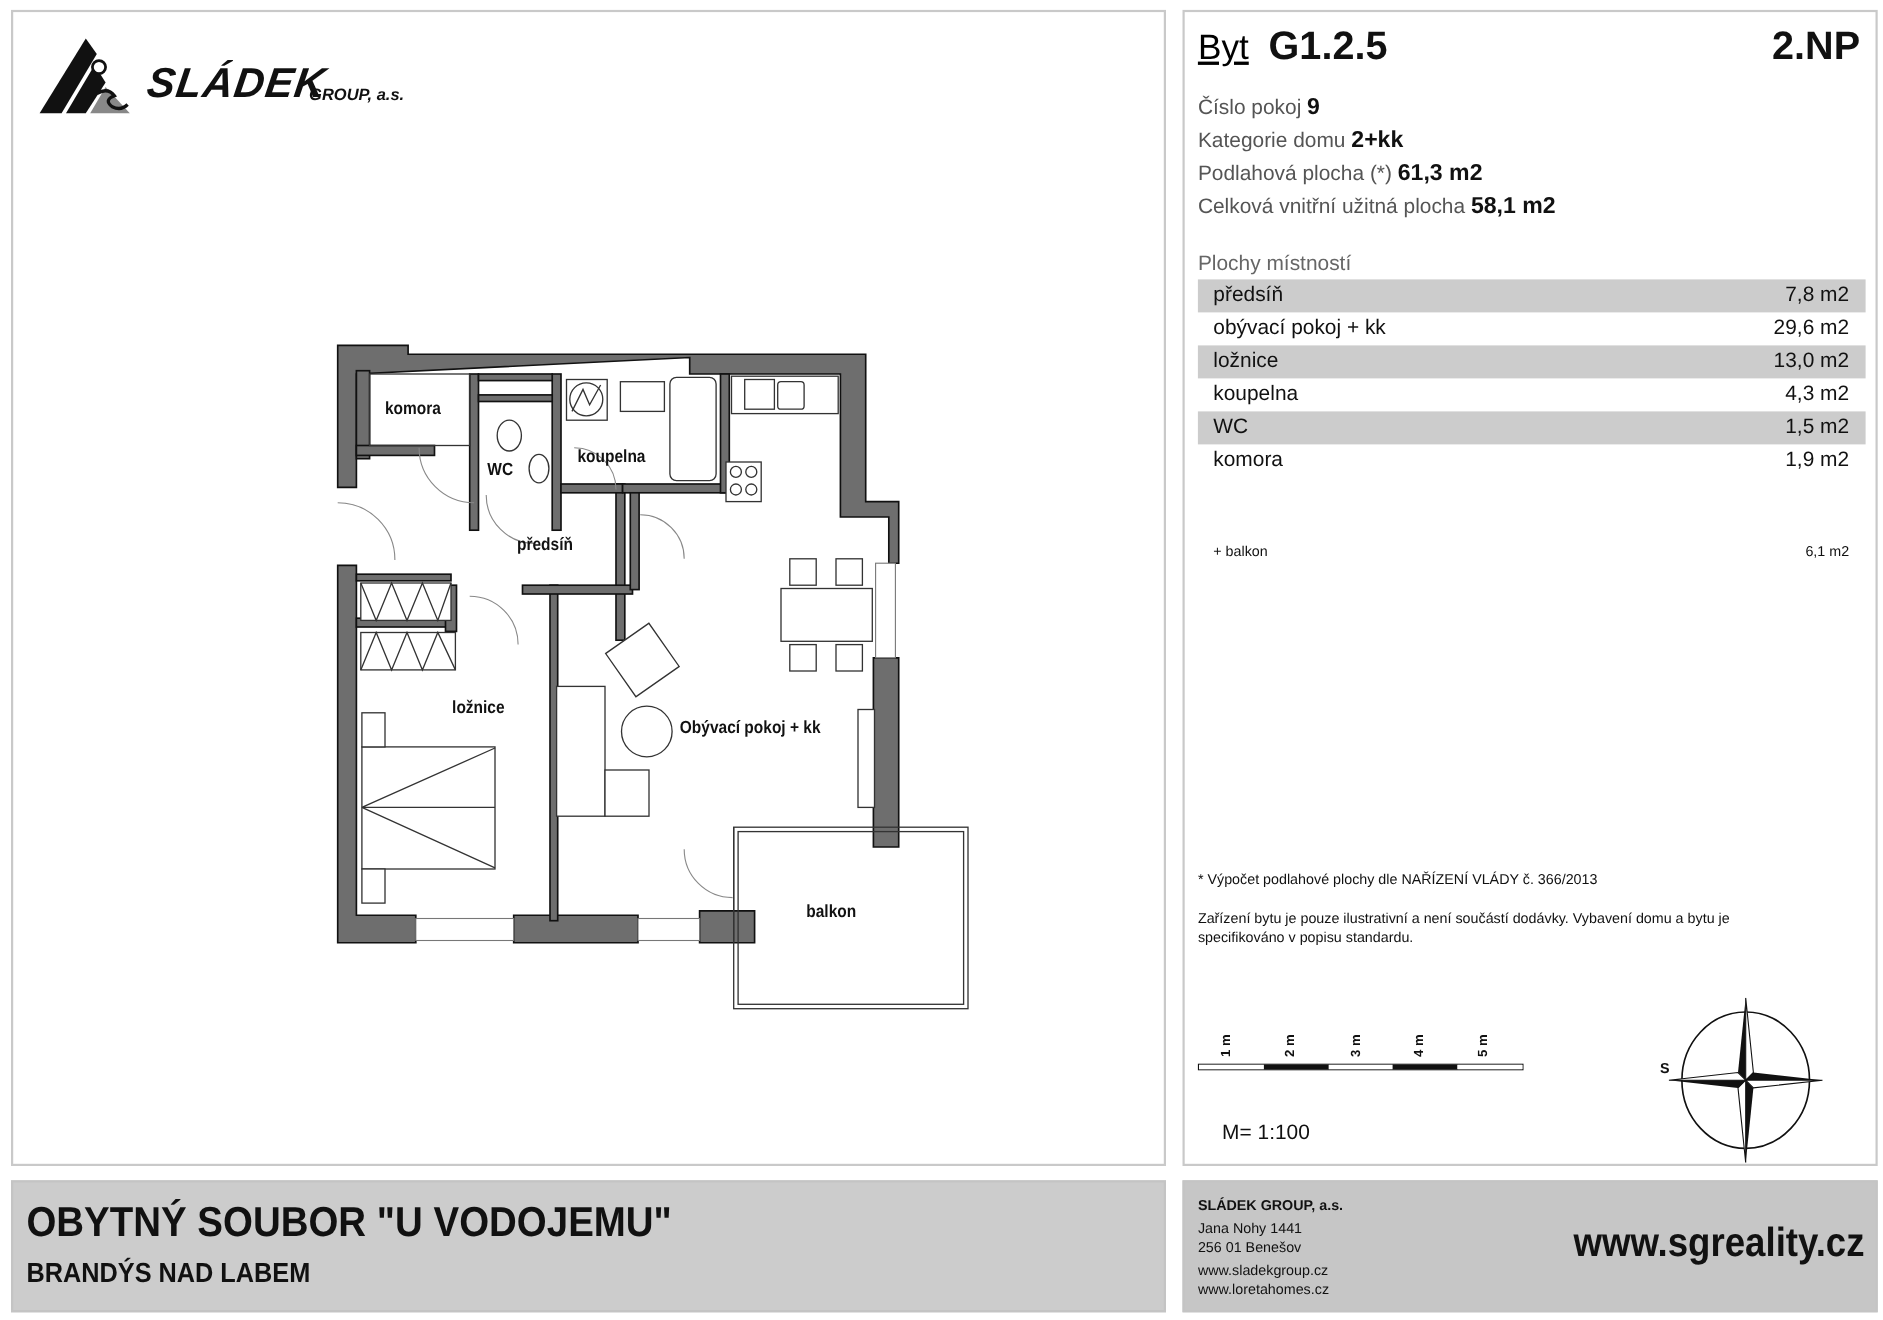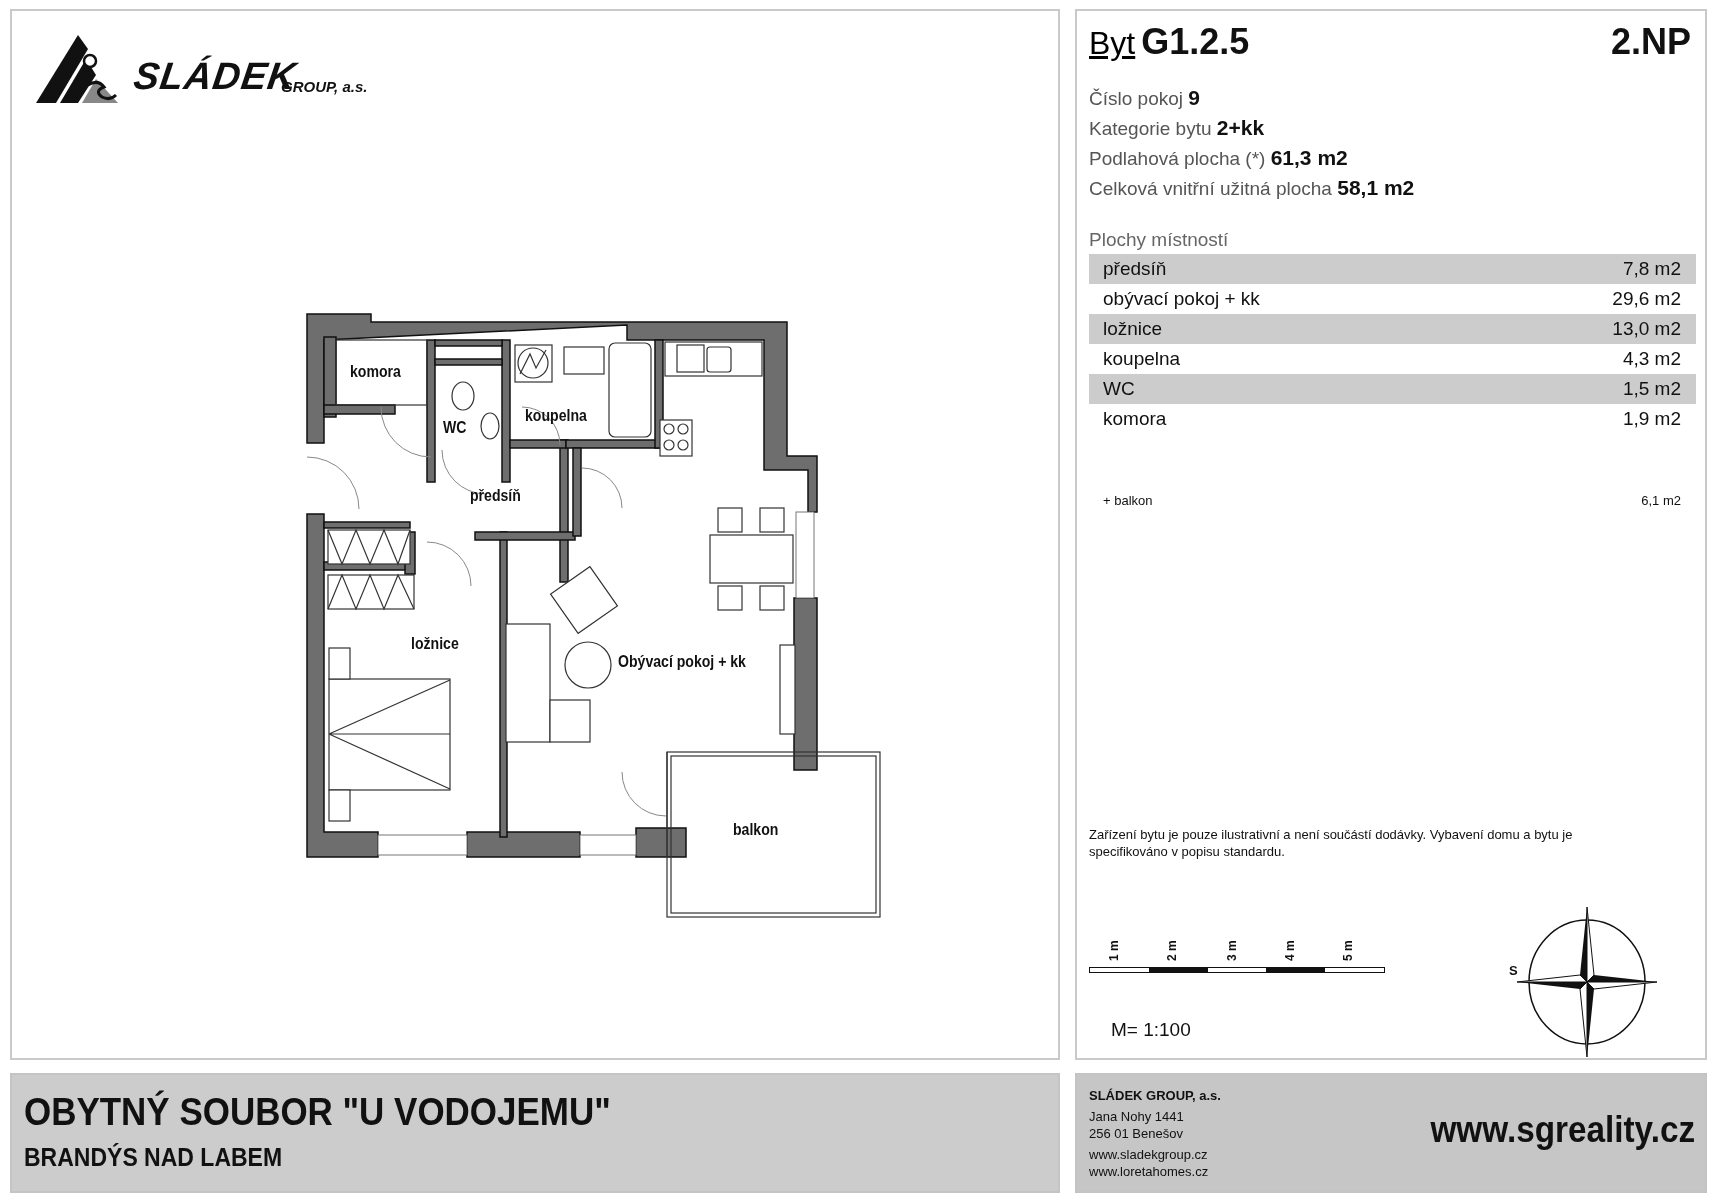--- a/index.html
+++ b/index.html
@@ -17,21 +17,21 @@
   .logo-text { position: absolute; left: 108px; top: 30px; font-size: 38px; font-weight: bold; font-style: italic;
                letter-spacing: 1px; transform: skewX(-8deg); }
   .logo-sub { position: absolute; left: 255px; top: 53px; font-size: 15px; font-weight: bold; font-style: italic; }
 
   .plan-svg { position: absolute; left: 0; top: 0; }
   .room-label { position: absolute; font-weight: bold; font-size: 16px; transform: scaleX(0.88); transform-origin: left top; white-space: nowrap; }
 
   
   .title-row { position: absolute; left: 12px; top: 10px; right: 14px; height: 50px; }
   .title-prefix { font-size: 32px; color: #000000; text-decoration: underline; }
-  .title-id { font-size: 36px; font-weight: bold; margin-left: 6px; }
+  .title-id { font-size: 36px; font-weight: bold; margin-left: 18px; }
   .floor { position: absolute; right: 0; top: 0; font-size: 36px; font-weight: bold; }
   .facts { position: absolute; left: 12px; top: 72px; font-size: 19px; color: #555; line-height: 29px; }
   .facts b { color: #111; font-size: 21px; }
   .rooms-title { position: absolute; left: 12px; top: 218px; font-size: 19px; color: #666; }
   .rooms { position: absolute; left: 12px; top: 243px; width: 607px; }
   .room-row { height: 30px; display: flex; justify-content: space-between; align-items: center;
               padding: 0 15px 0 14px; font-size: 19px; color: #111; }
   .room-row.shaded { background: #cccccc; }
   .balcony-row { position: absolute; left: 12px; top: 474px; width: 607px; height: 30px; display: flex;
                  justify-content: space-between; align-items: center; padding: 0 15px 0 14px; box-sizing: border-box; font-size: 13px; }
@@ -173,21 +173,21 @@
 </div>
 
 <div id="info-panel" class="panel">
   <div class="title-row">
     <span class="title-prefix">Byt</span><span class="title-id">G1.2.5</span>
     <span class="floor">2.NP</span>
   </div>
 
   <div class="facts">
     <div><span>Číslo pokoj</span> <b>9</b></div>
-    <div><span>Kategorie bytu</span> <b>2+kk</b></div>
+    <div><span>Kategorie domu</span> <b>2+kk</b></div>
     <div><span>Podlahová plocha (*)</span> <b>61,3 m2</b></div>
     <div><span>Celková vnitřní užitná plocha</span> <b>58,1 m2</b></div>
   </div>
 
   <div class="rooms-title">Plochy místností</div>
   <div class="rooms">
     <div class="room-row shaded">
         <span>předsíň</span>
         <span>7,8 m2</span>
       </div>
@@ -210,20 +210,21 @@
     <div class="room-row">
         <span>komora</span>
         <span>1,9 m2</span>
       </div>
   </div>
   <div class="balcony-row">
       <span>+ balkon</span>
       <span>6,1 m2</span>
     </div>
 
+  <div class="note" style="top:780px;">* Výpočet podlahové plochy dle NAŘÍZENÍ VLÁDY č. 366/2013</div>
   <div class="note" style="top:815px;">Zařízení bytu je pouze ilustrativní a není součástí dodávky. Vybavení domu a bytu je specifikováno v popisu standardu.</div>
 
   <div class="scale">
     <span class="scale-num" style="left:18px;top:30px;">1 m</span>
     <span class="scale-num" style="left:76px;top:30px;">2 m</span>
     <span class="scale-num" style="left:136px;top:30px;">3 m</span>
     <span class="scale-num" style="left:194px;top:30px;">4 m</span>
     <span class="scale-num" style="left:252px;top:30px;">5 m</span>
     <div class="scale-bar">
       <span style="background:#fff"></span>

